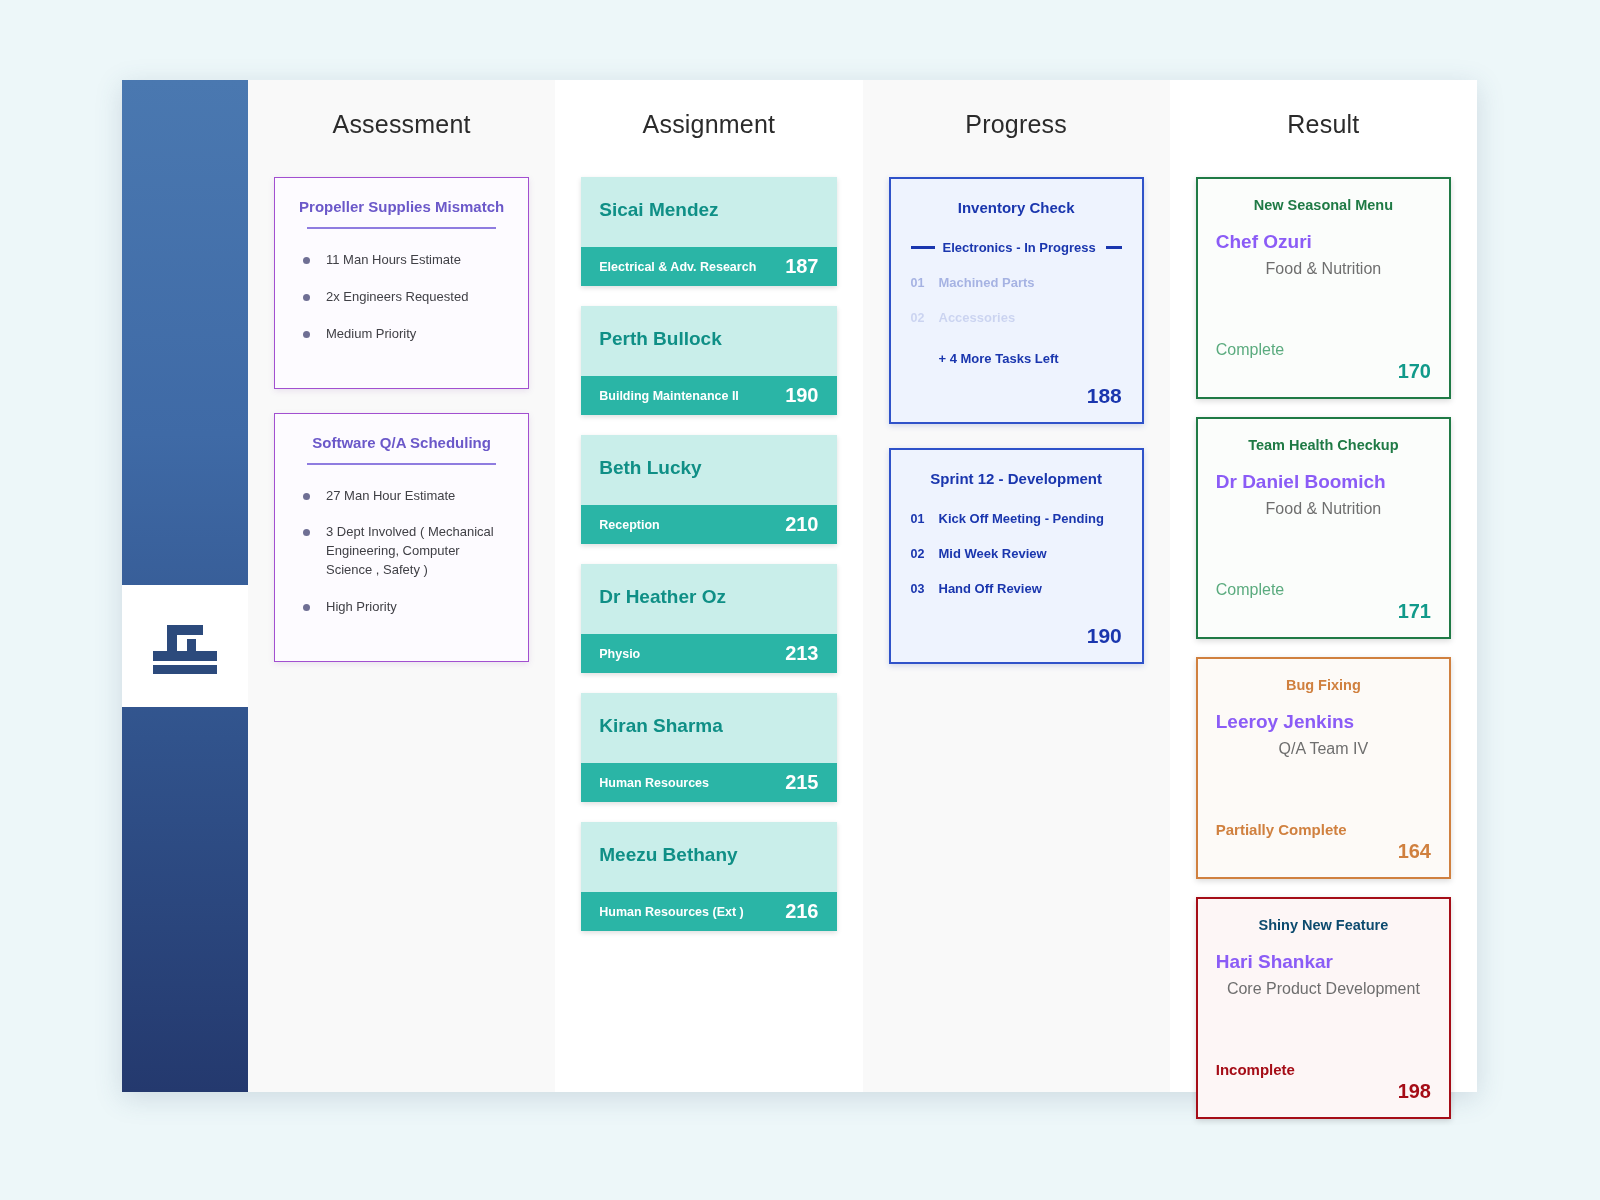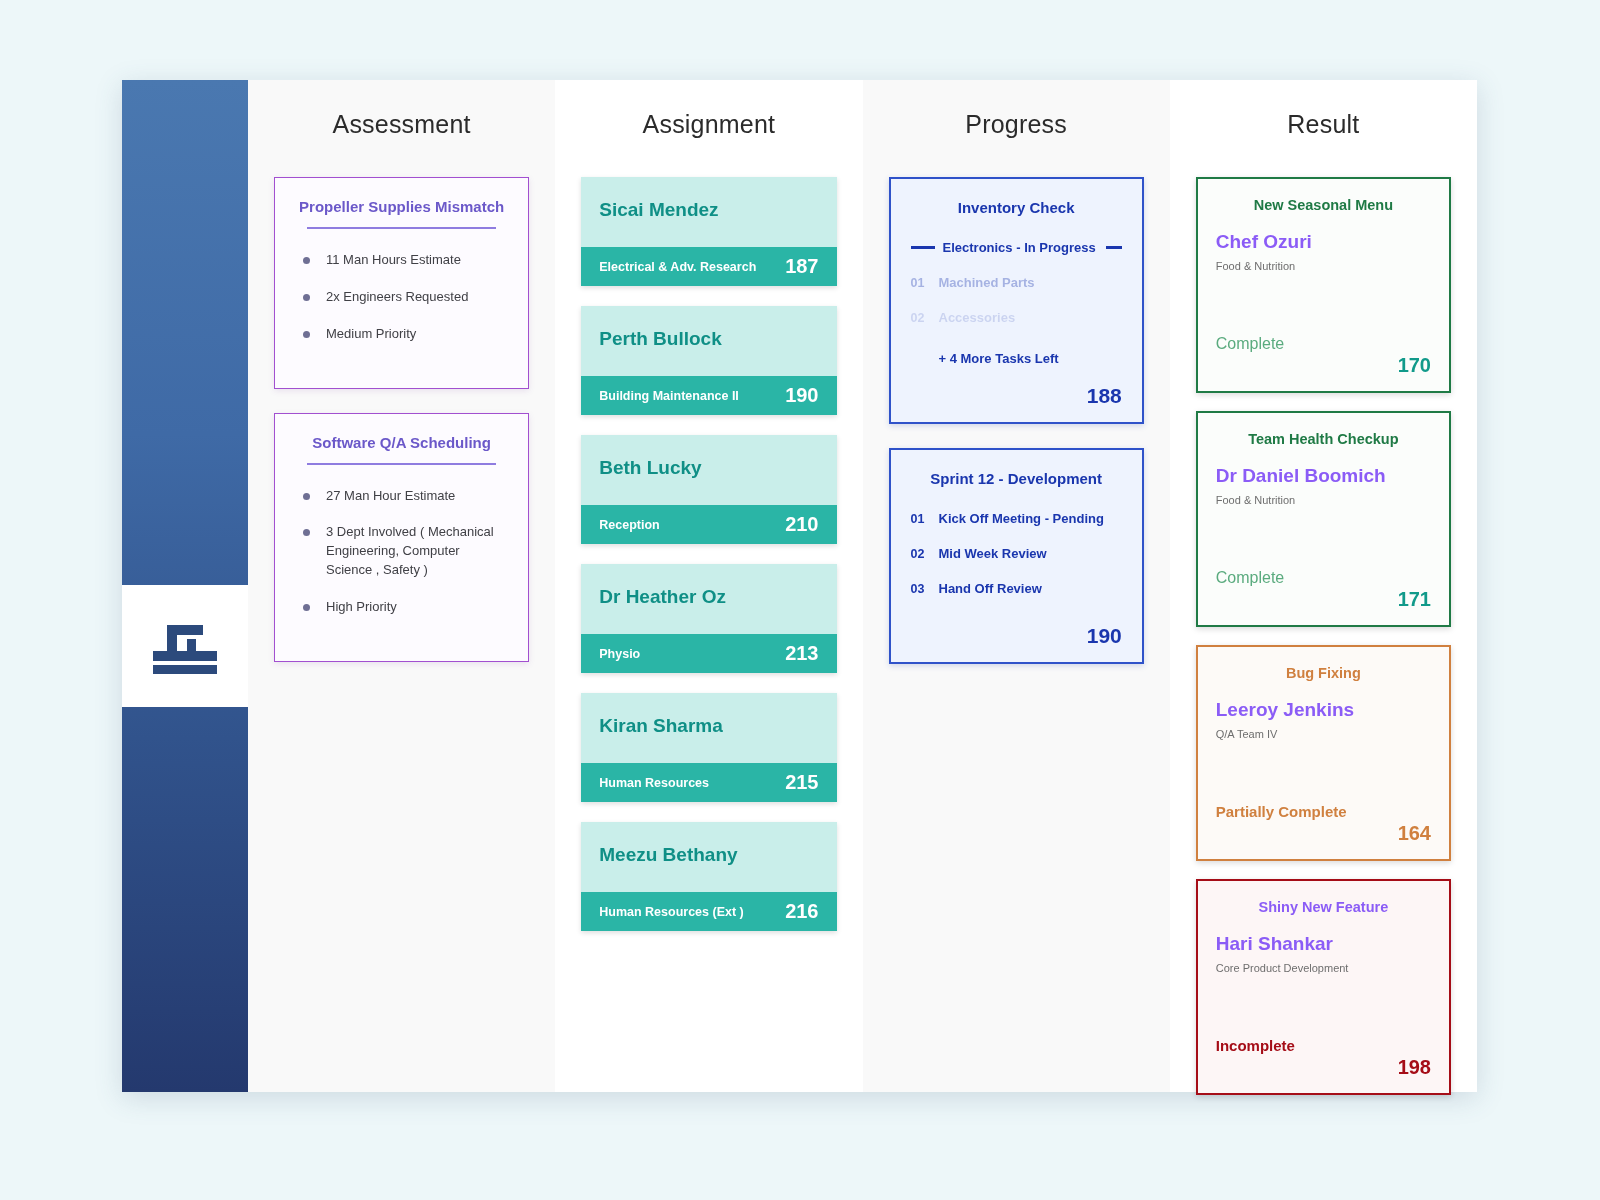--- a/index.html
+++ b/index.html
@@ -205,31 +205,32 @@
   .res-card.amber{border-color:#d0803f;background:#fdfaf7;}
   .res-card.red{border-color:#a50d17;background:#fdf6f6;}
   .res-title{
     text-align:center;
     font-weight:bold;
     font-size:14.5px;
     color:#1f7a45;
     padding-bottom:18px;
   }
   .res-card.amber .res-title{color:#d0803f;}
-  .res-card.red .res-title{color:#8b5cf6;}
+  .res-card.red .res-title{color:#0c4a6e;}
   .res-person{
     font-size:19px;
     color:#8b5cf6;
     font-weight:bold;
     padding-bottom:7px;
   }
   .res-dept{
-    font-size:11px;
+    font-size:16px;
     color:#6e6e6e;
     padding-bottom:38px;
+    text-align:center;
   }
   .res-foot{
     display:flex;
     align-items:center;
     justify-content:space-between;
   }
   .res-status{
     font-size:16px;
     color:#5aab7e;
   }

